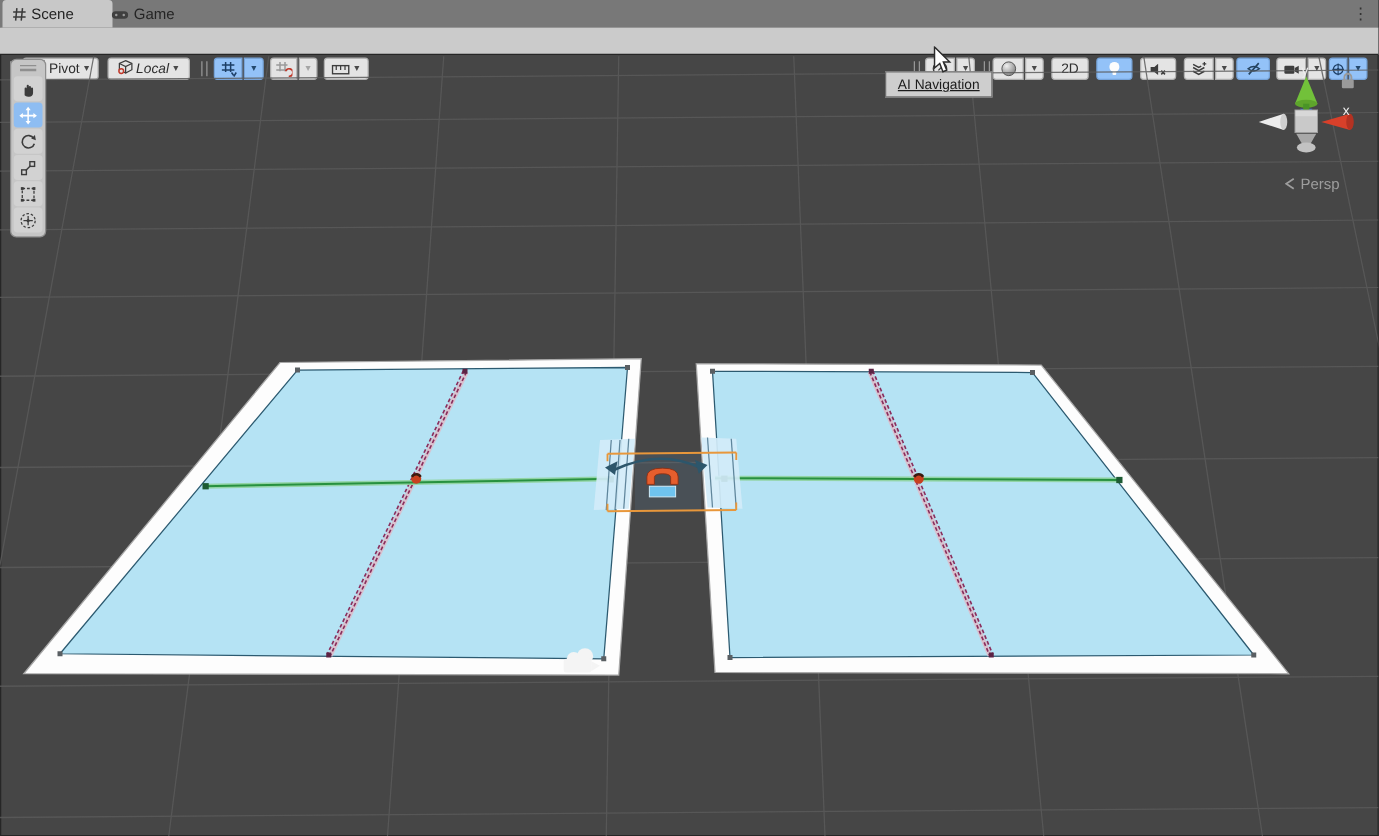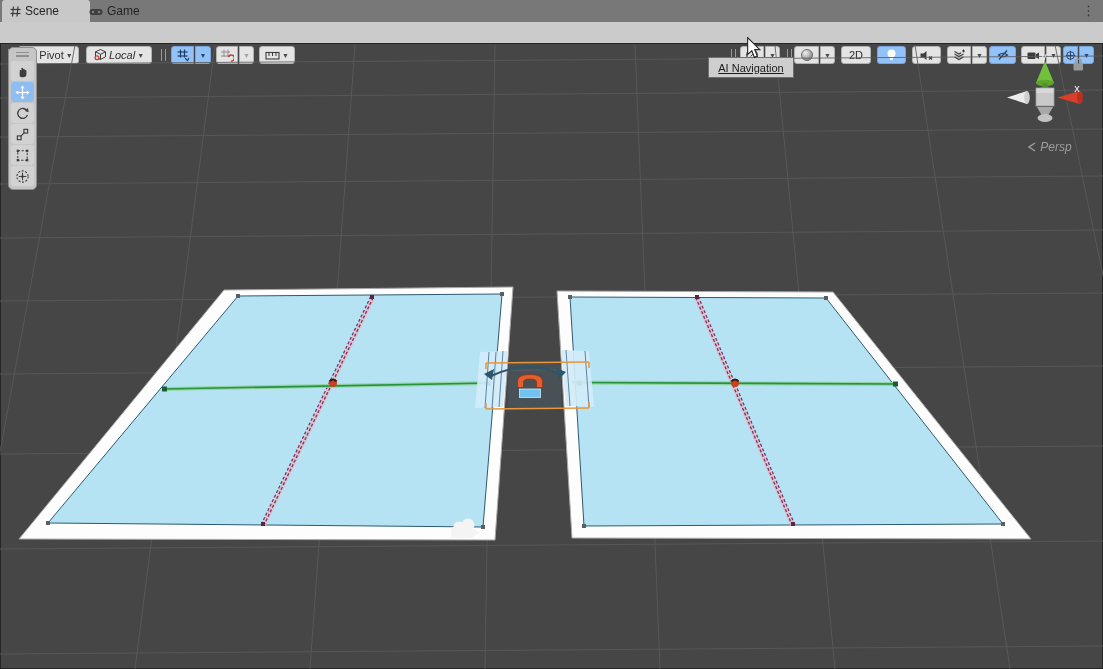--- a/index.html
+++ b/index.html
@@ -35,21 +35,21 @@
   .ptool{width:23px;height:20px;margin:1px auto;border-radius:3px;display:flex;
          align-items:center;justify-content:center;background:#d2d2d2;}
   .ptool.sel{background:#8ebdf2;}
   
   #scene-svg{position:absolute;left:0;top:44px;}
   #tooltip{position:absolute;left:708px;top:57px;width:86px;height:21px;background:#cecece;
            border:1px solid #6f6f6f;box-sizing:border-box;display:flex;align-items:center;
            justify-content:center;font-size:11px;color:#1c1c1c;z-index:9;text-decoration:underline;}
   #cursor{position:absolute;left:746px;top:37px;z-index:10;pointer-events:none;}
   #persp{position:absolute;left:1014px;top:140px;width:72px;text-align:center;font-size:12px;
-         color:#9d9d9d;z-index:6;display:flex;align-items:center;justify-content:center;gap:4px;font-style:italic;}
+         color:#9d9d9d;z-index:6;display:flex;align-items:center;justify-content:center;gap:4px;}
 </style>
 </head>
 <body>
 
 <div id="app">
 
   <div id="tabbar">
     <div class="tab active" style="left:2px;width:88px;">
       <span class="ticon">
         <svg width="11" height="11" viewBox="0 0 11 11">

